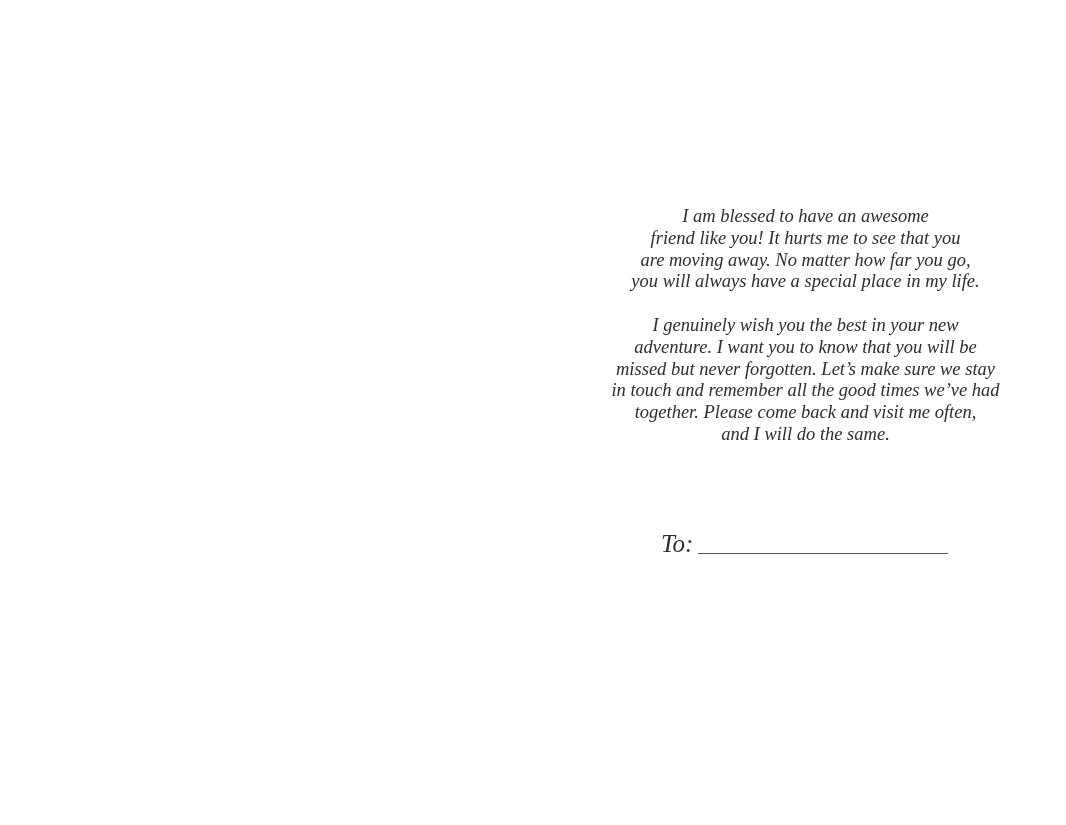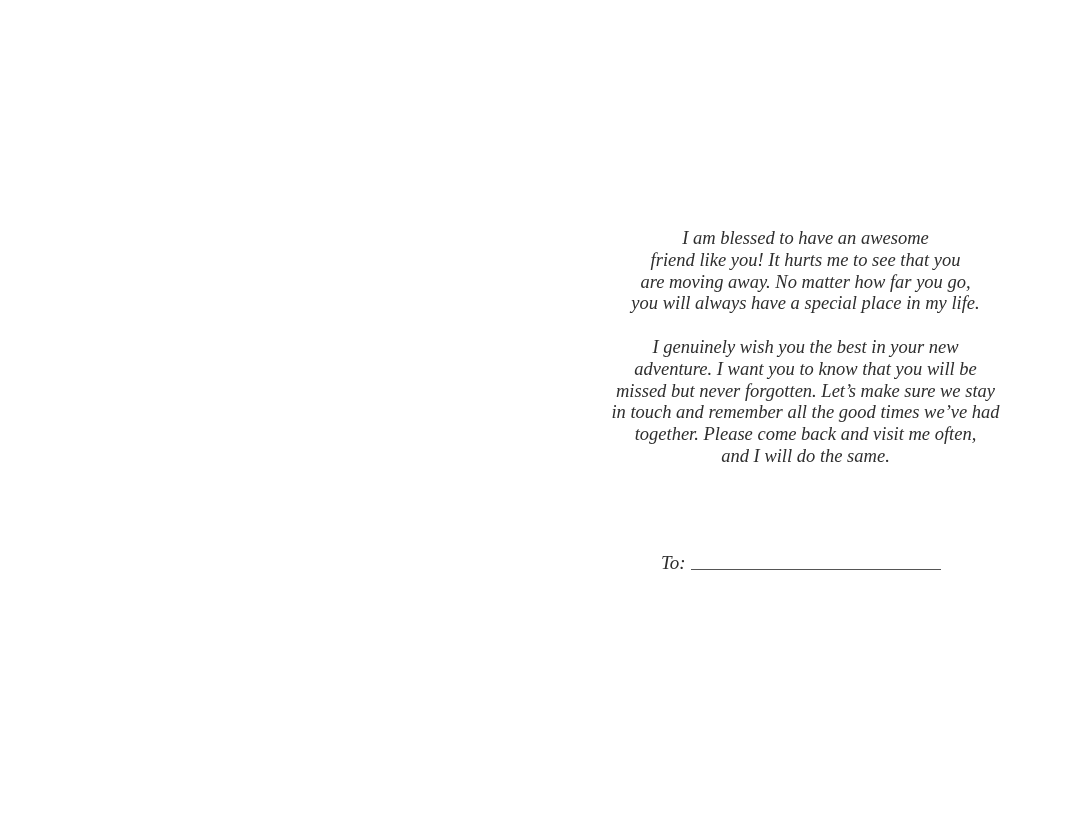--- a/index.html
+++ b/index.html
@@ -22,21 +22,20 @@
       height: 825px;
       background: #ffffff;
     }
     .right-panel {
       position: absolute;
       left: 533px;
       top: 0;
       width: 533px;
       height: 650px;
       background: #ffffff;
-      margin-top: 22px;
     }
     .message {
       position: absolute;
       left: 0;
       width: 545px;
       top: 206px;
       text-align: center;
       color: #2e2e2e;
       font-family: "Liberation Serif", "DejaVu Serif", serif;
       font-style: italic;
@@ -52,21 +51,21 @@
     }
     .line {
       display: block;
       white-space: nowrap;
     }
     .field {
       position: absolute;
       color: #2e2e2e;
       font-family: "Liberation Serif", "DejaVu Serif", serif;
       font-style: italic;
-      font-size: 19px;
+      font-size: 25px;
       white-space: nowrap;
       display: flex;
       align-items: flex-end;
     }
     .field-to {
       left: 128px;
       top: 530px;
     }
     .field-from {
       left: 124px;

